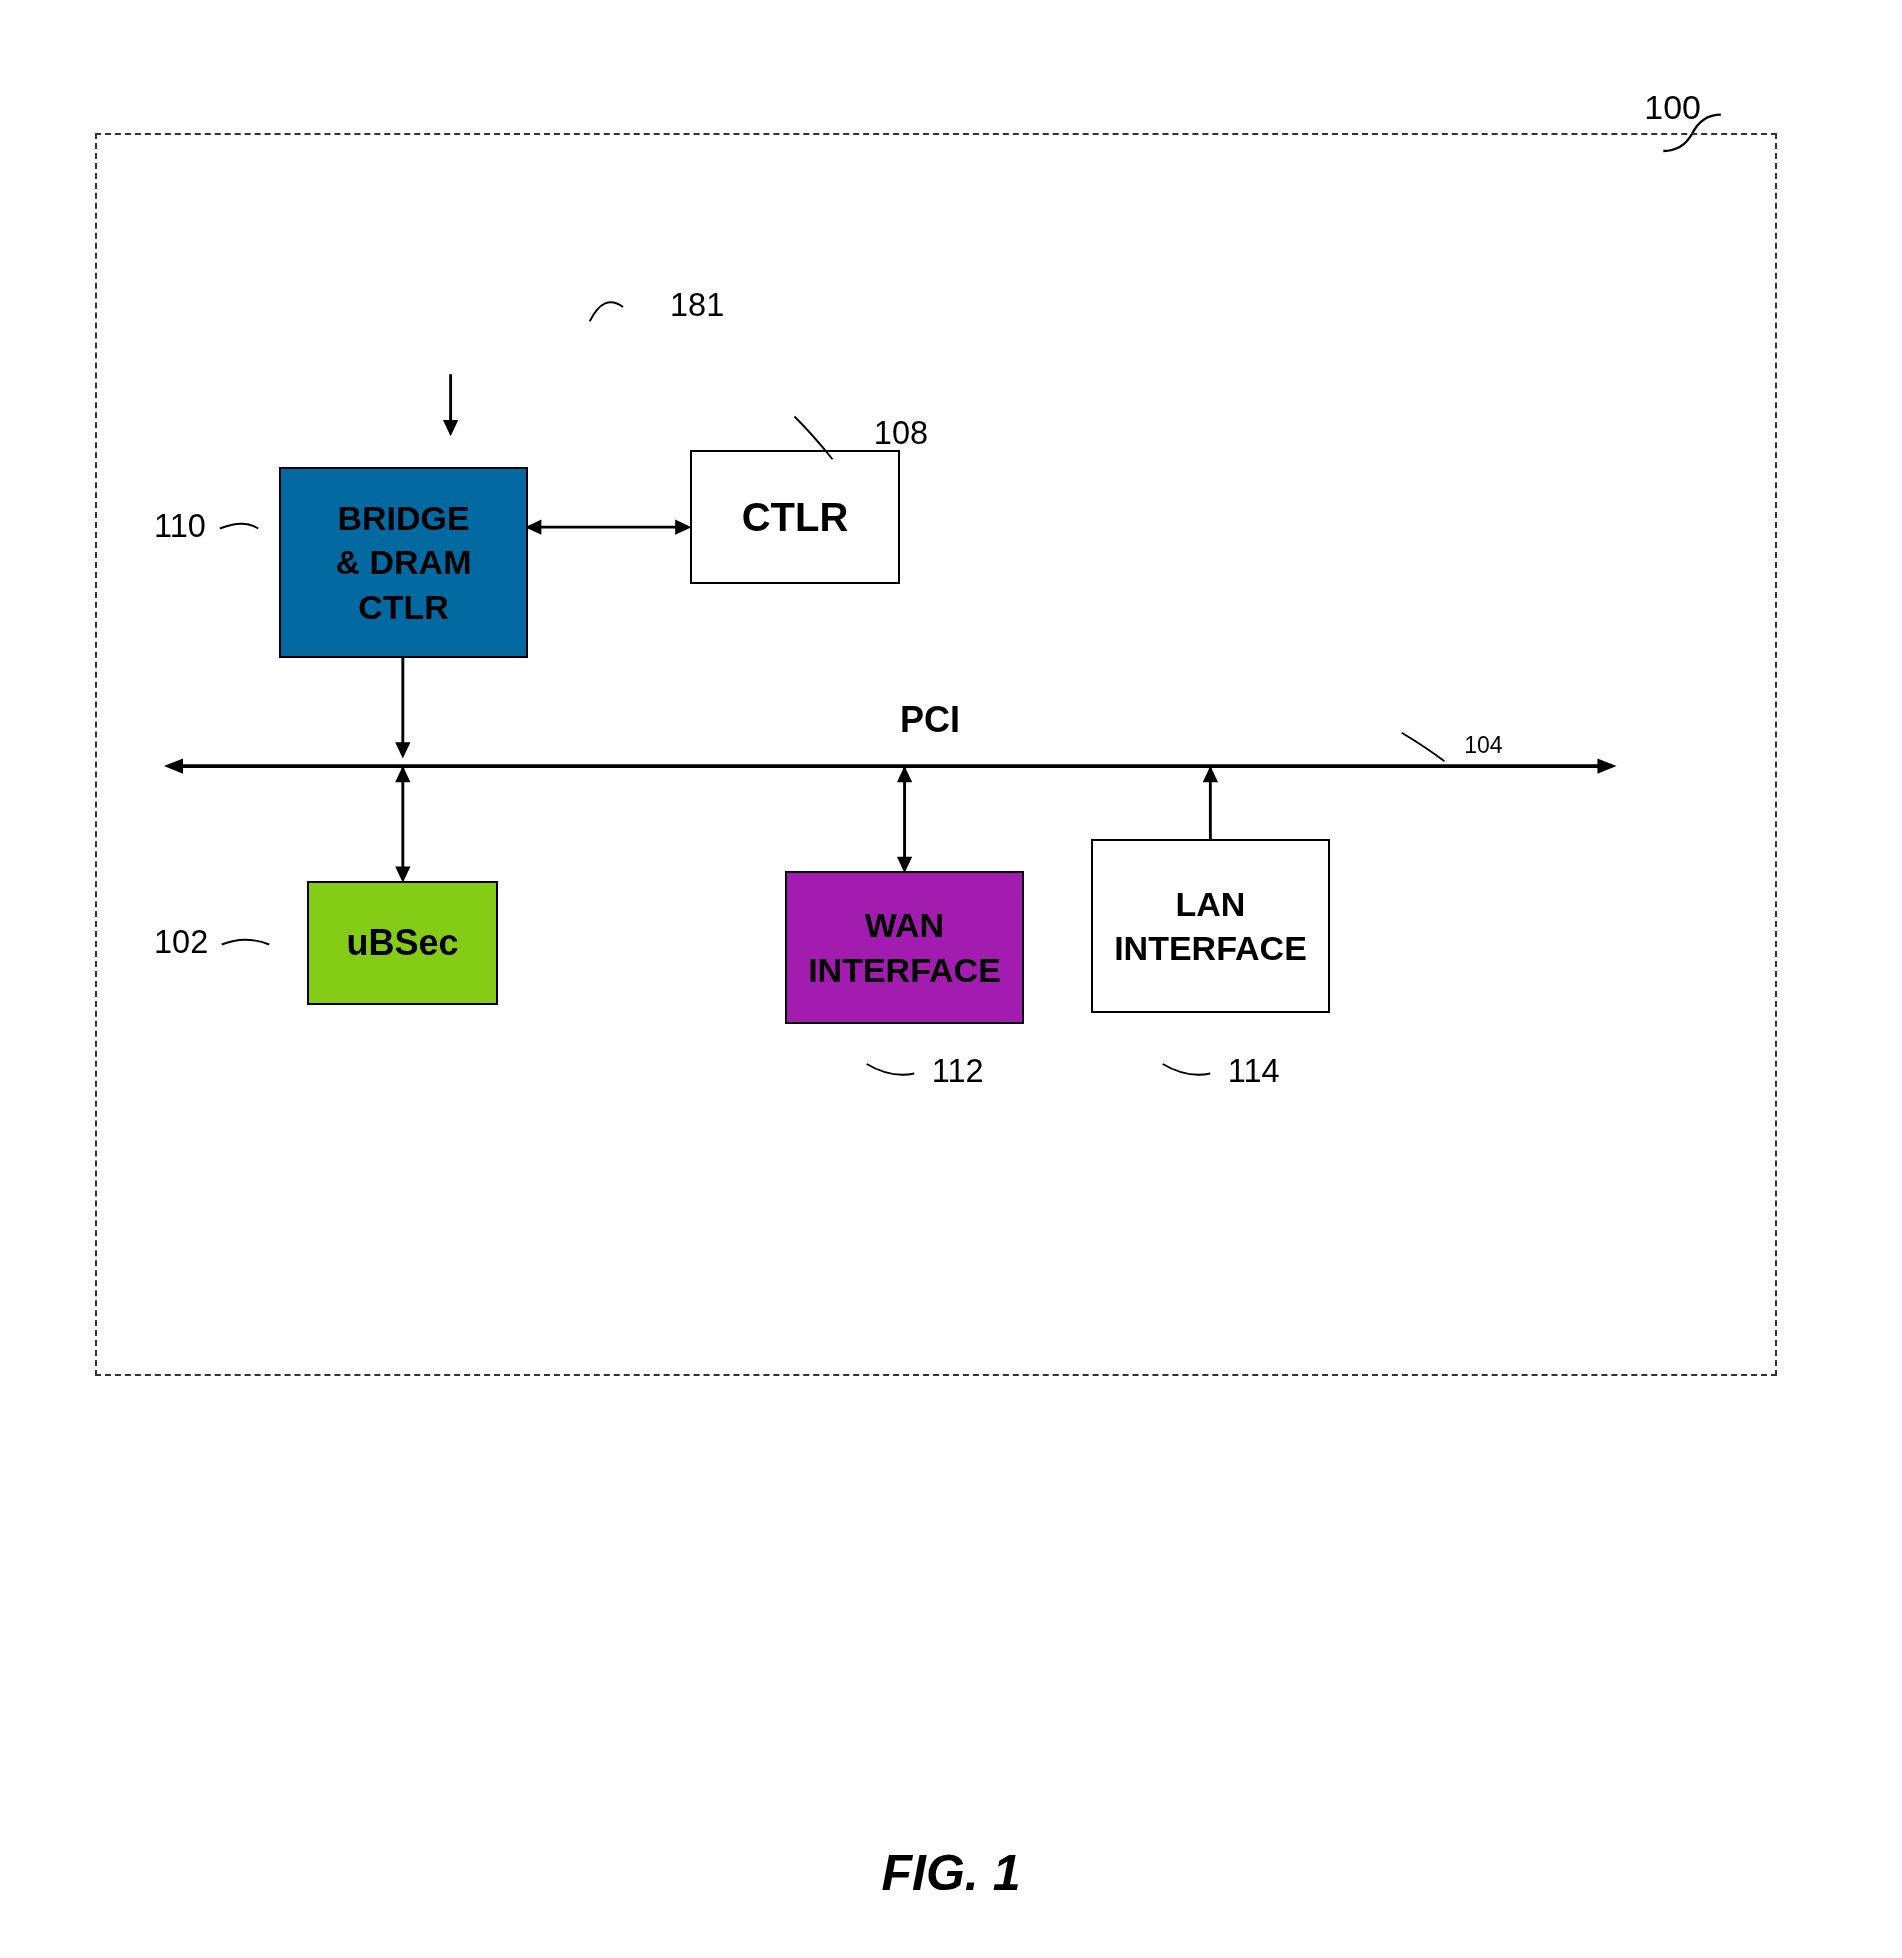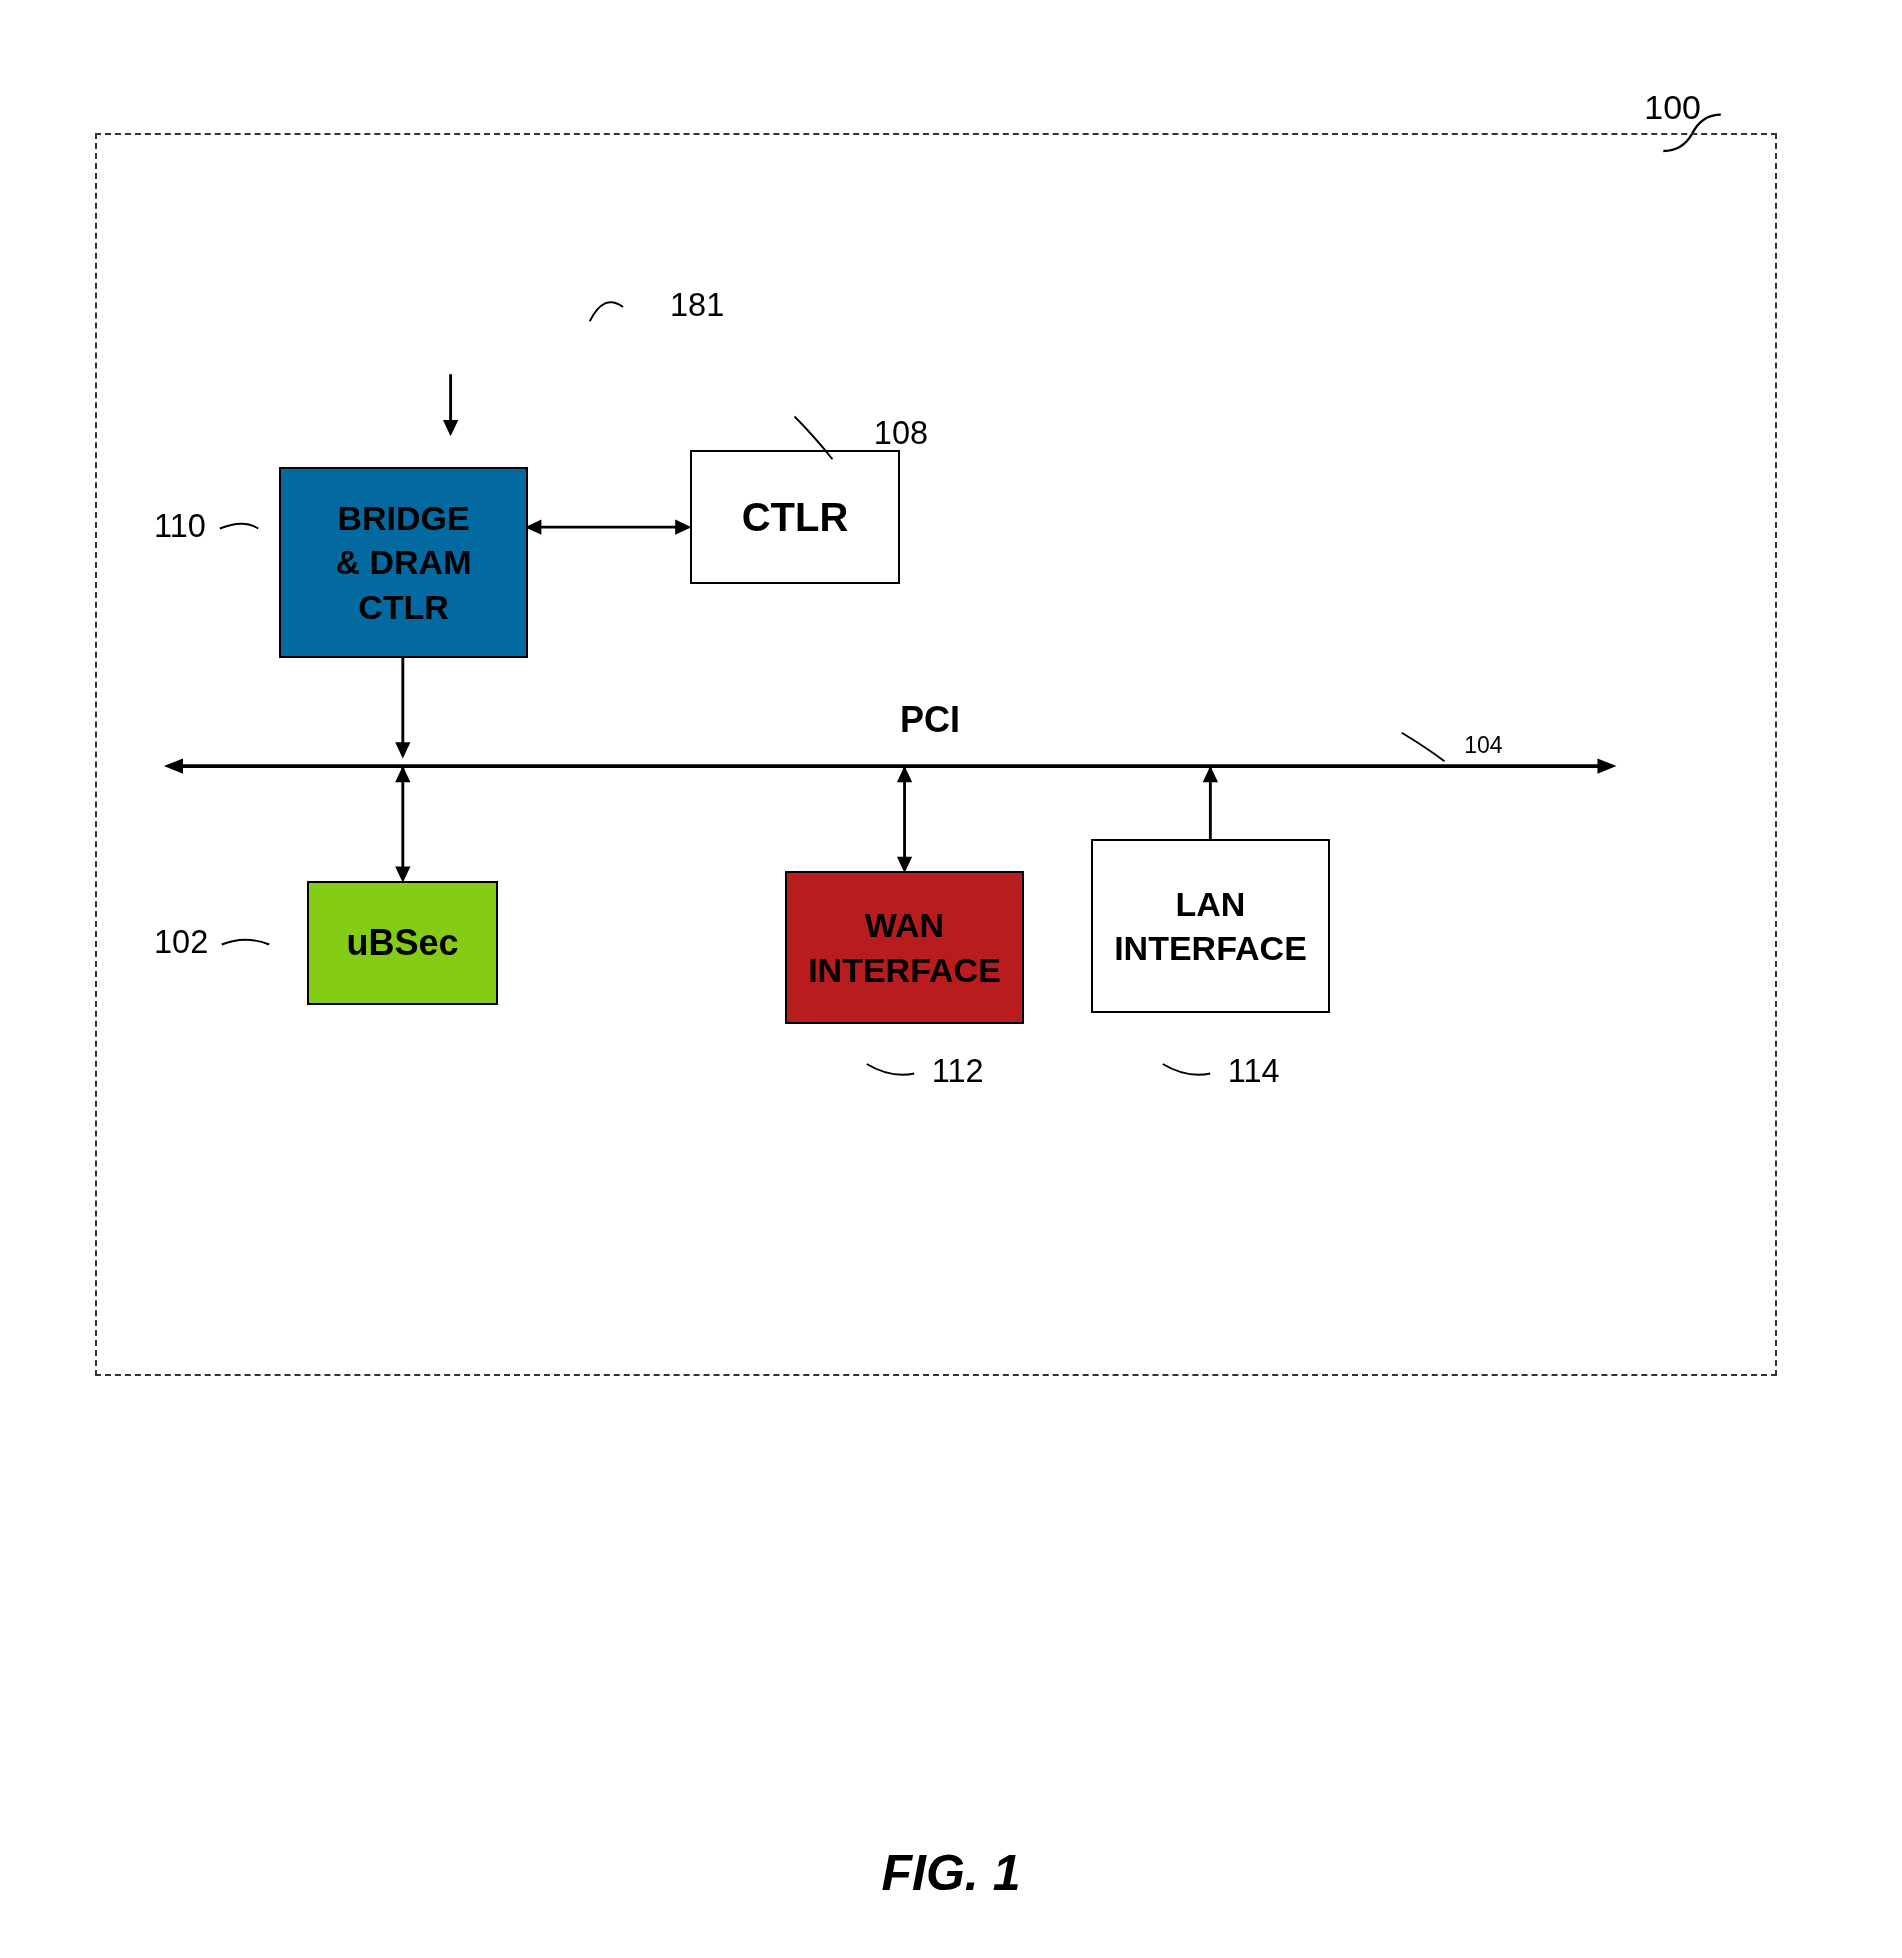--- a/index.html
+++ b/index.html
@@ -149,21 +149,21 @@
     }
 
     
     .wan-box {
       position: absolute;
       top: 736px;
       left: 688px;
       width: 239px;
       height: 153px;
       border: 2.9px solid #000;
-      background: #b91c1c;
+      background: #a21caf;
       display: flex;
       flex-direction: column;
       align-items: center;
       justify-content: center;
     }
     .wan-box span {
       font-size: 34px;
       font-weight: bold;
       text-align: center;
       line-height: 1.3;

